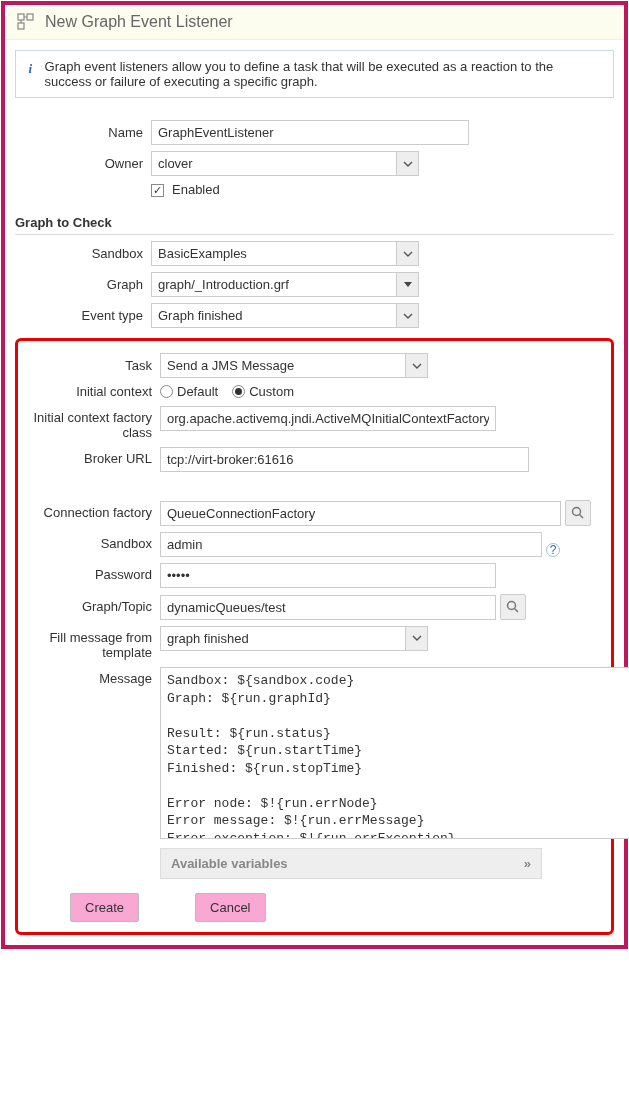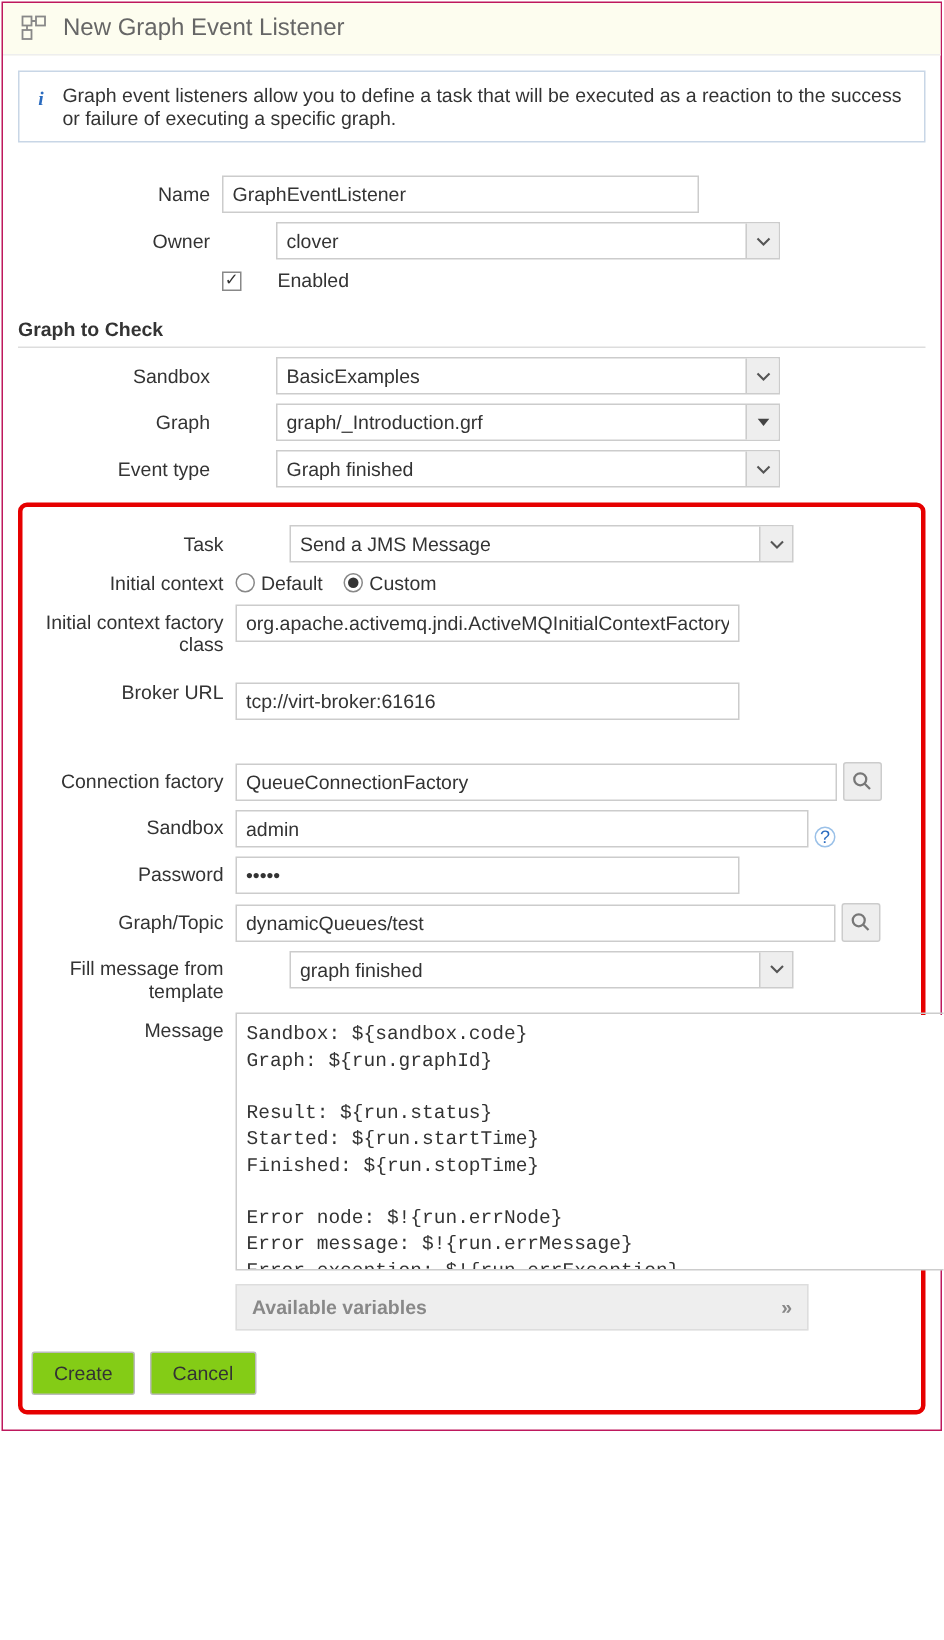--- a/index.html
+++ b/index.html
@@ -5,21 +5,21 @@
   * { box-sizing: border-box; }
   body {
     margin: 0;
     font-family: Arial, Helvetica, sans-serif;
     font-size: 13px;
     color: #333;
     background: #fff;
     width: 629px;
   }
   .outer-panel {
-    border: 1px solid #be185d;
+    border: 4px solid #be185d;
     margin: 1px;
   }
   .title-bar {
     background: #fdfdef;
     border-bottom: 1px solid #eee;
     padding: 8px 12px;
     display: flex;
     align-items: center;
     gap: 10px;
     font-size: 16px;
@@ -64,24 +64,23 @@
     font-size: 13px;
     padding: 4px 6px;
     border: 1px solid #ccc;
     color: #333;
     background: #fff;
   }
   .text-wide { width: 318px; }
   .select-box {
     display: flex;
     align-items: stretch;
-    width: 336px;
+    width: 268px;
     border: 1px solid #ccc;
     background: #fff;
-    margin-left: 36px;
   }
   .select-box .select-value {
     flex: 1;
     padding: 4px 6px;
     color: #333;
   }
   .select-box .select-btn {
     width: 22px;
     background: #eee;
     border-left: 1px solid #ccc;
@@ -141,26 +140,27 @@
     padding: 7px 10px;
     display: flex;
     justify-content: space-between;
     align-items: center;
     margin-top: 6px;
     font-weight: bold;
   }
   .btn-row { margin-top: 14px; display: flex; gap: 10px; }
   .btn {
     border: 1px solid #bbb;
-    background: #84cc16;
+    background: #f9a8d4;
     padding: 6px 14px;
     font-size: 13px;
     color: #333;
     border-radius: 2px;
     cursor: pointer;
+    margin-left: 46px;
   }
   .radio-row { display:flex; align-items:center; gap:14px; }
   .radio-item { display:flex; align-items:center; gap:4px; }
   .radio {
     width:13px; height:13px; border:1px solid #888; border-radius:50%;
     display:flex; align-items:center; justify-content:center;
   }
   .radio.checked::after{
     content:""; width:7px; height:7px; background:#333; border-radius:50%;
   }
@@ -212,21 +212,21 @@
               </svg>
           </div>
         </div>
       </div>
     </div>
 
     <div class="form-row">
       <div class="form-label"></div>
       <div class="form-field">
         <span class="checkbox">✓</span>
-        <span style="margin-left:20px">Enabled</span>
+        <span style="margin-left:4px">Enabled</span>
       </div>
     </div>
 
     <div class="section-heading">Graph to Check</div>
 
     <div class="form-row">
       <div class="form-label">Sandbox</div>
       <div class="form-field">
         <div class="select-box">
           <div class="select-value">BasicExamples</div>
@@ -303,21 +303,21 @@
       <div class="form-row top">
         <div class="form-label" style="padding-top:4px">Initial context factory class</div>
         <div class="form-field">
           <input type="text" style="width: 336px;" value="org.apache.activemq.jndi.ActiveMQInitialContextFactory">
         </div>
       </div>
 
       <div class="form-row">
         <div class="form-label">Broker URL</div>
         <div class="form-field">
-          <input type="text" style="width: 336px; margin-top: 11px;" value="tcp://virt-broker:61616">
+          <input type="text" style="width: 369px;" value="tcp://virt-broker:61616">
         </div>
       </div>
 
       <div class="small-gap"></div>
 
       <div class="form-row">
         <div class="form-label">Connection factory</div>
         <div class="form-field">
           <input type="text" style="width: 401px;" value="QueueConnectionFactory">
           <span class="icon-btn">
@@ -340,21 +340,21 @@
       <div class="form-row">
         <div class="form-label">Password</div>
         <div class="form-field">
           <input type="text" style="width: 336px;" value="•••••">
         </div>
       </div>
 
       <div class="form-row">
         <div class="form-label">Graph/Topic</div>
         <div class="form-field">
-          <input type="text" style="width: 400px;" value="dynamicQueues/test">
+          <input type="text" style="width: 336px;" value="dynamicQueues/test">
           <span class="icon-btn">
             <svg width="14" height="14" viewBox="0 0 14 14">
                 <circle cx="5.5" cy="5.5" r="4" fill="none" stroke="#777" stroke-width="1.5"></circle>
                 <line x1="8.5" y1="8.5" x2="12" y2="12" stroke="#777" stroke-width="1.5"></line>
               </svg>
           </span>
         </div>
       </div>
 
       <div class="form-row top">

